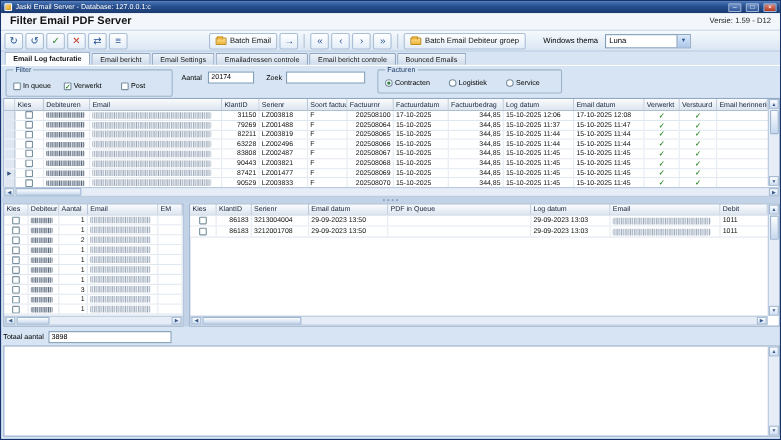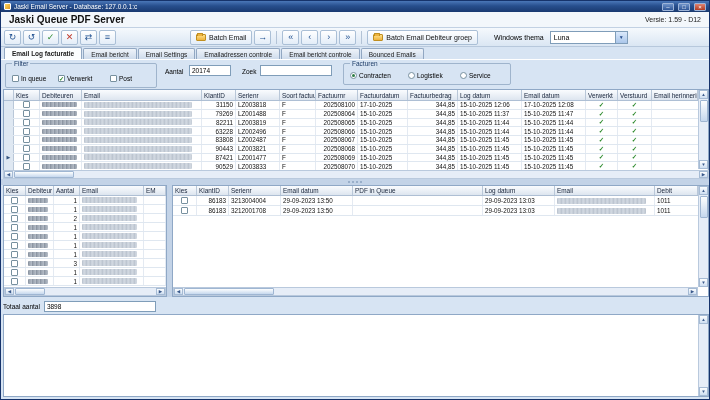--- a/index.html
+++ b/index.html
@@ -128,21 +128,21 @@
 
   <div id="titlebar">
     <span id="app-icon"></span>
     <span class="tb-title">Jaski Email Server - Database: 127.0.0.1:c</span>
     <span class="winbtn">–</span>
     <span class="winbtn">□</span>
     <span class="winbtn close">×</span>
   </div>
 
   <div id="appheader">
-    <span class="h-title">Jaski Queue PDF Server</span>
+    <span class="h-title">Filter Email PDF Server</span>
     <span class="h-version">Versie: 1.59 - D12</span>
   </div>
 
   <div id="toolbar">
     <span class="tbtn">
         <span>↻</span>
       </span>
     <span class="tbtn">
         <span>↺</span>
       </span>

